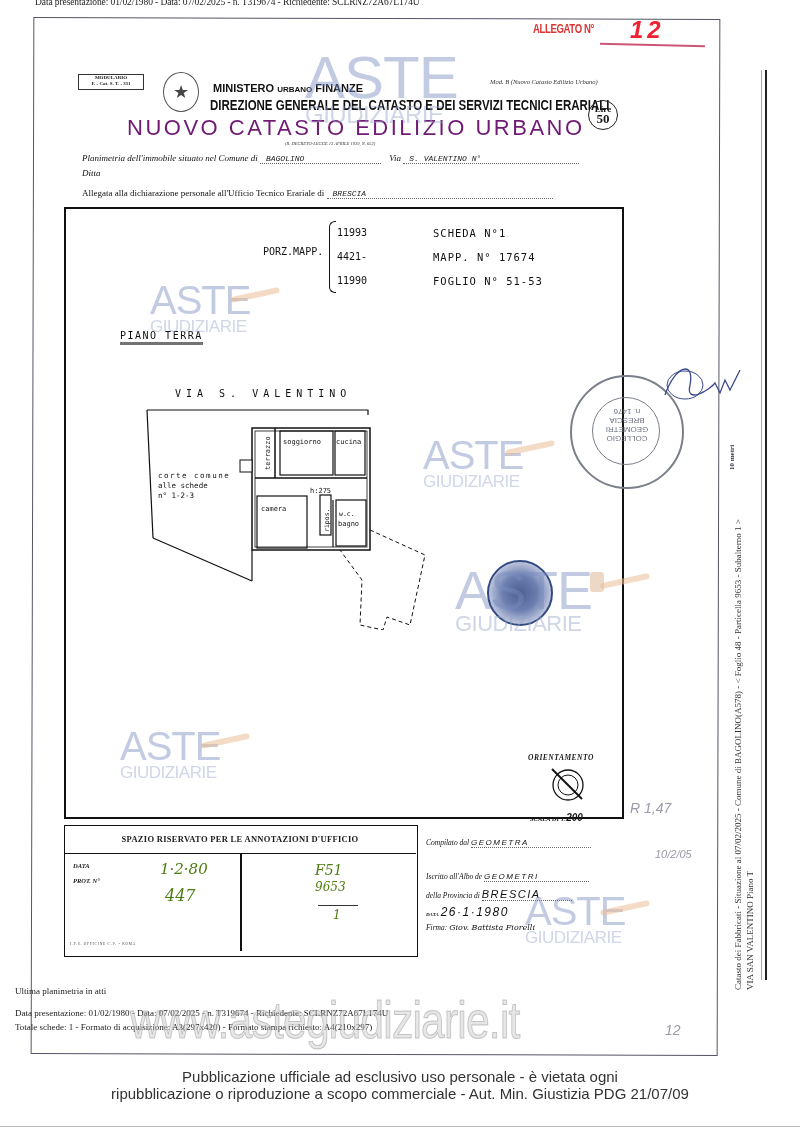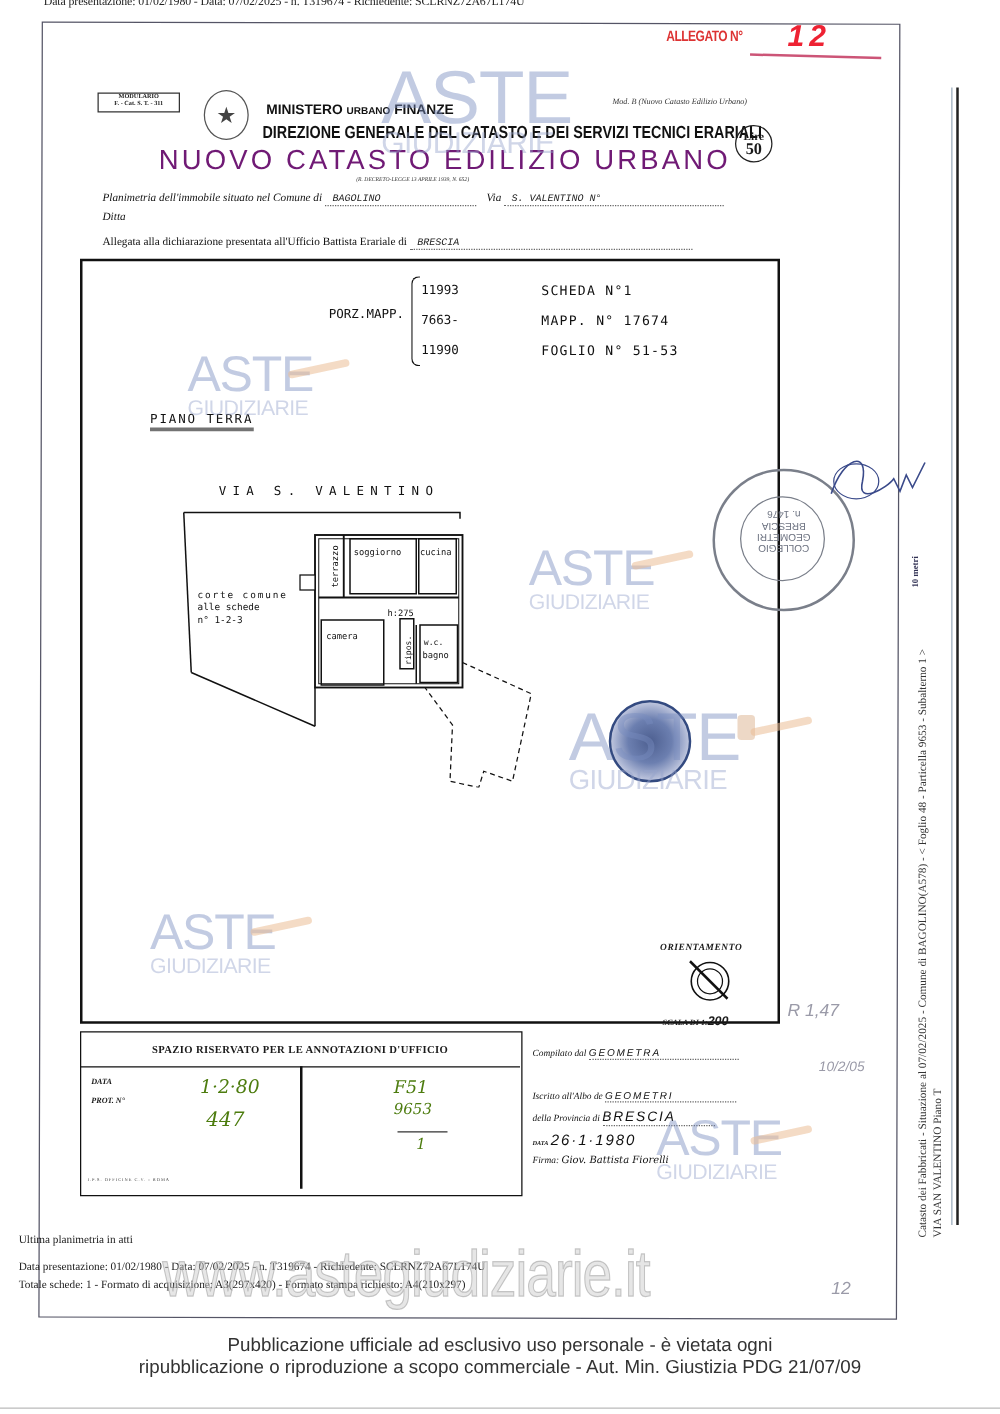--- a/index.html
+++ b/index.html
@@ -94,30 +94,30 @@
 <div class="abs decreto">(R. DECRETO-LEGGE 13 APRILE 1939, N. 652)</div>
 
 <div class="abs field-row" style="left:82px;top:153px;">
   <span>Planimetria dell'immobile situato nel Comune di</span>
   <span class="dotted" style="width:115px;padding-left:6px;"><span class="hand">BAGOLINO</span></span>
   <span style="margin-left:6px;">Via</span>
   <span class="dotted" style="width:170px;padding-left:6px;"><span class="hand">S. VALENTINO N°</span></span>
 </div>
 <div class="abs field-row" style="left:82px;top:168px;">Ditta</div>
 <div class="abs field-row" style="left:82px;top:188px;font-style:normal;">
-  <span>Allegata alla dichiarazione presentata all'Ufficio Battista Erariale di</span>
+  <span>Allegata alla dichiarazione personale all'Ufficio Tecnico Erariale di</span>
   <span class="dotted" style="width:220px;padding-left:6px;"><span class="hand">BRESCIA</span></span>
 </div>
 
 <div class="abs plan-box"></div>
 <div class="abs bracket-left" style="top:246px;">PORZ.MAPP.</div>
 <div class="abs brace"></div>
 <div class="abs mapp-list">
   <div>11993</div>
-  <div>7663-</div>
+  <div>4421-</div>
   <div>11990</div>
 </div>
 <div class="abs scheda-list">
   <div>SCHEDA N°1</div>
   <div>MAPP. N° 17674</div>
   <div>FOGLIO N° 51-53</div>
 </div>
 <div class="abs piano">PIANO TERRA</div>
 <div class="abs via-label">VIA S. VALENTINO</div>
 

